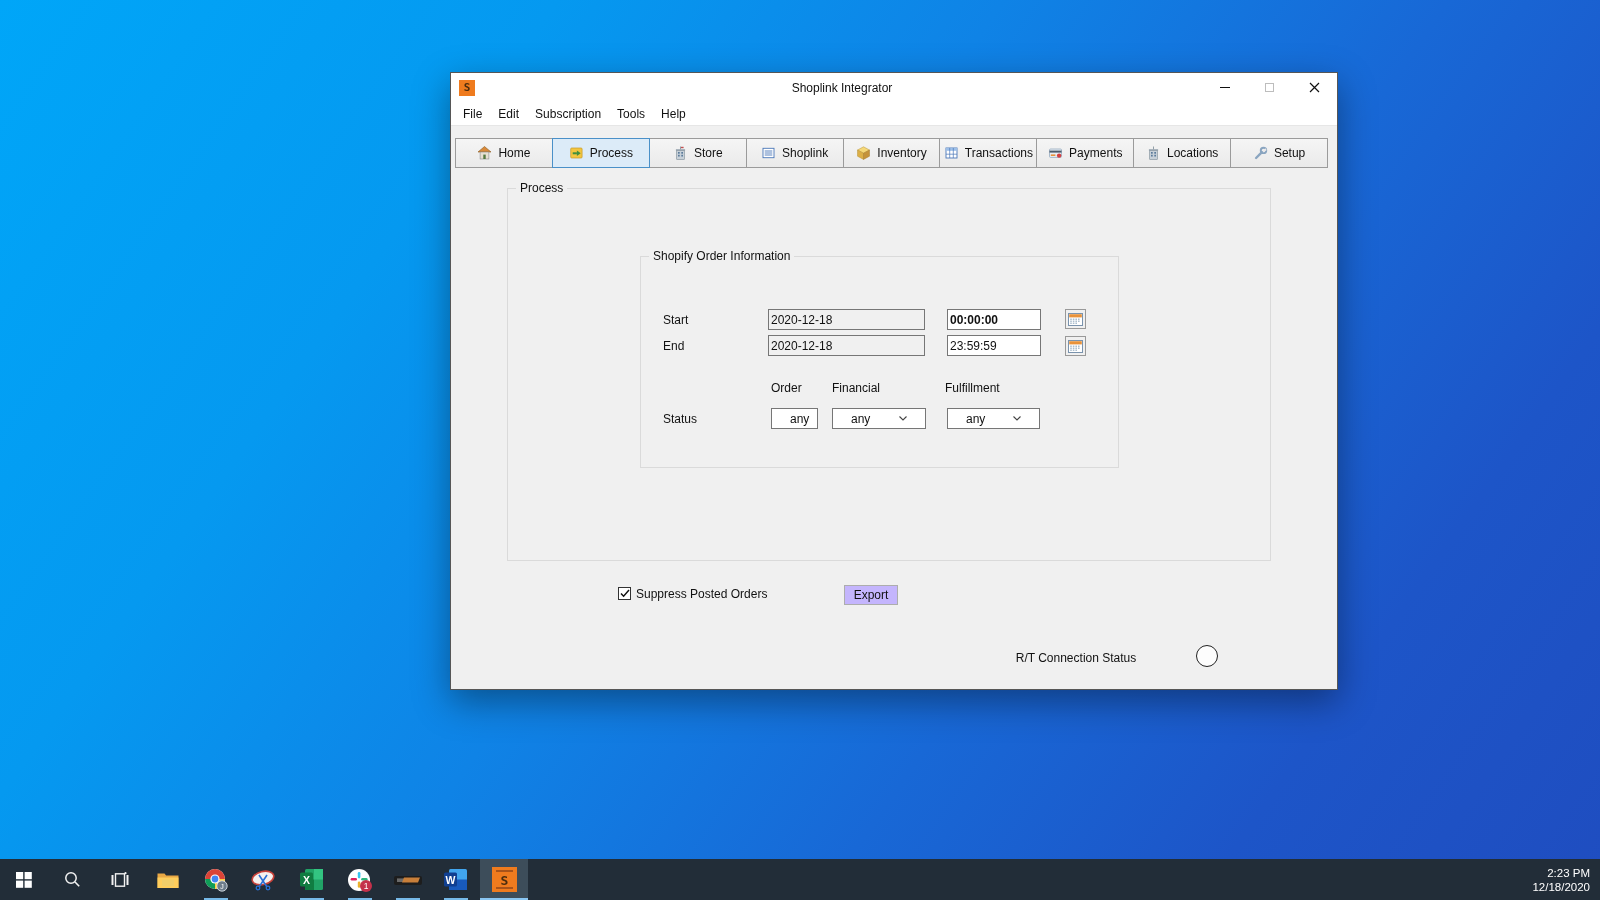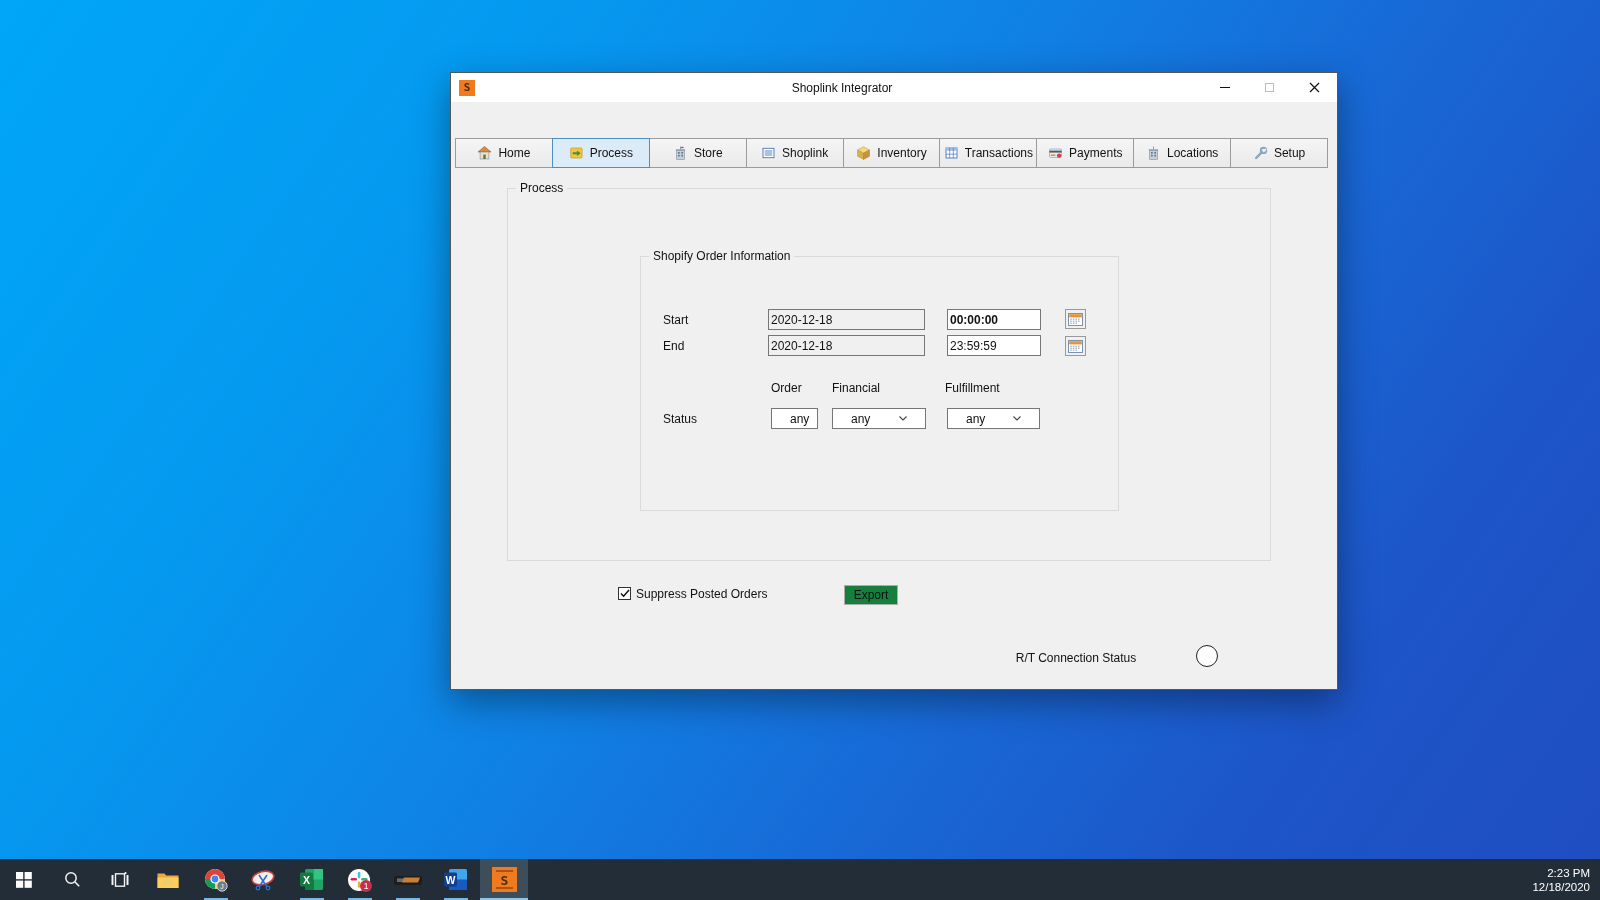--- a/index.html
+++ b/index.html
@@ -37,21 +37,21 @@
   .gb-label { position:absolute; top:-8px; left:8px; background:#f0f0f0; padding:0 4px; font-size:12px; color:#111; }
 
   .fld-label { position:absolute; font-size:12px; color:#111; }
   .txt { position:absolute; height:21px; border:1px solid #767676; font-size:12px; color:#111; padding:0 2px; font-family:"Liberation Sans",sans-serif; }
   .txt.ro { background:#f0f0f0; }
   .txt.white { background:#fff; }
   .calbtn { position:absolute; width:21px; height:20px; background:#f0f0f0; border:1px solid #999; display:flex; align-items:center; justify-content:center; }
   .dd { position:absolute; height:21px; background:#fff; border:1px solid #767676; display:flex; align-items:center; justify-content:space-between; padding:0 18px; font-size:12px; color:#111; }
 
   .chk { position:absolute; width:13px; height:13px; background:#fff; border:1px solid #333; display:flex; align-items:center; justify-content:center; }
-  .btn { position:absolute; background:#15803d; border:1px solid #adadad; font-size:12px; color:#111;
+  .btn { position:absolute; background:#c4b5fd; border:1px solid #adadad; font-size:12px; color:#111;
          display:flex; align-items:center; justify-content:center; }
   .conn-circle { position:absolute; width:22px; height:22px; border-radius:50%; border:1.4px solid #222; background:#fdfdfd; }
 
   
   .taskbar { position:absolute; left:0; bottom:0; width:1600px; height:41px; background:#222d38; display:flex; align-items:stretch; }
   .tb-slot { width:48px; display:flex; align-items:center; justify-content:center; position:relative; }
   .tb-slot.open::after { content:""; position:absolute; bottom:0; left:12px; right:12px; height:2px; background:#76b9e8; }
   .tb-slot.active { background:#3d4d5a; }
   .tb-slot.active::after { content:""; position:absolute; bottom:0; left:0; right:0; height:2px; background:#8ac6f2; }
   .tb-spacer { flex:1; }
@@ -75,20 +75,27 @@
           <div class="glyph-max"></div>
         </div>
       <div class="win-btn">
         <svg width="11" height="11" viewBox="0 0 11 11">
             <path d="M1,1 L10,10 M10,1 L1,10" stroke="#111" stroke-width="1.2"></path>
           </svg>
       </div>
     </div>
   </div>
 
+  <div class="menubar">
+    <span class="menu-item">File</span>
+    <span class="menu-item">Edit</span>
+    <span class="menu-item">Subscription</span>
+    <span class="menu-item">Tools</span>
+    <span class="menu-item">Help</span>
+  </div>
 
   <div class="client">
 
     <div class="tabstrip">
       <div class="tab">
         <svg width="15" height="14" viewBox="0 0 14 14">
           <polygon points="7,0.5 13.5,6 0.5,6" fill="#d98a3a" stroke="#8a5a20" stroke-width="0.6"></polygon>
           <rect x="2.6" y="6" width="8.8" height="7" fill="#e7dfd2" stroke="#8a8a8a" stroke-width="0.6"></rect>
           <rect x="5.8" y="8.6" width="2.4" height="4.4" fill="#55783f"></rect>
         </svg>
@@ -169,21 +176,21 @@
           <rect x="9" y="3.4" width="4" height="2" fill="#eceaea" transform="rotate(-40 11 4.4)"></rect>
           <line x1="8.4" y1="6.2" x2="2.6" y2="12" stroke="#8aa5c0" stroke-width="2.4" stroke-linecap="round"></line>
         </svg>
         <span>Setup</span>
       </div>
     </div>
 
     <div class="groupbox" style="left:56px; top:62px; width:764px; height:373px;">
       <span class="gb-label">Process</span>
 
-      <div class="groupbox" style="left:132px; top:67px; width:479px; height:255px; position:absolute;">
+      <div class="groupbox" style="left:132px; top:67px; width:479px; height:212px; position:absolute;">
         <span class="gb-label">Shopify Order Information</span>
 
         <span class="fld-label" style="left:22px; top:56px;">Start</span>
         <input class="txt ro" readonly="" style="left: 127px; top: 52px; width: 157px;" value="2020-12-18">
         <input class="txt white" style="left: 306px; top: 52px; width: 94px; font-weight: bold;" value="00:00:00">
         <div class="calbtn" style="left:424px; top:52px;">
           <svg width="15" height="13" viewBox="0 0 15 13">
             <rect x="0.5" y="0.5" width="14" height="12" fill="#fff" stroke="#7a93ad"></rect>
             <rect x="1.2" y="1.2" width="12.6" height="3.2" fill="#e8923a"></rect>
             <g fill="#9ab0c4">

